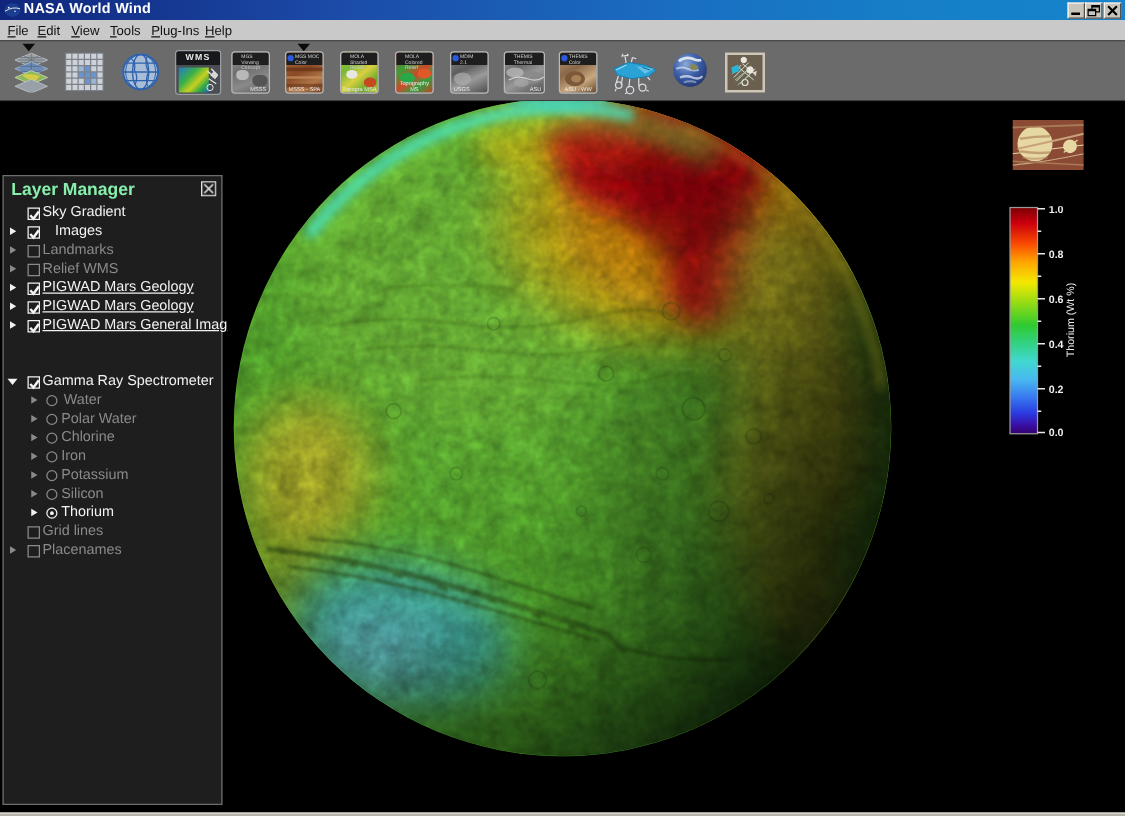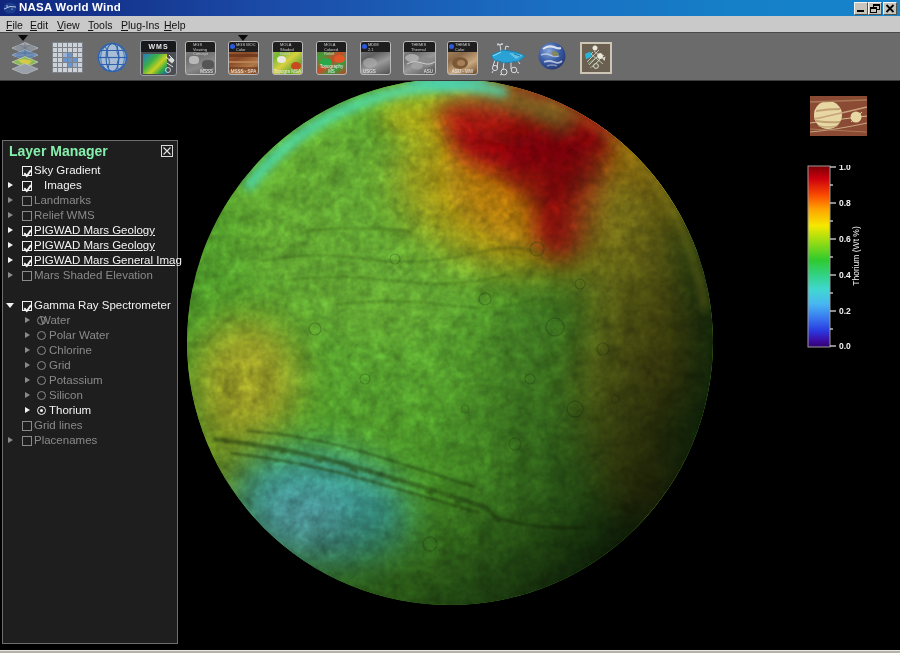--- a/index.html
+++ b/index.html
@@ -415,51 +415,46 @@
             </svg></div>
           <span class="lbl ul" style="left:31px">PIGWAD Mars Geology</span>
         </div>
       <div class="row on" style="top:112px">
           <div class="arr w" style="left:5px"></div>
           <div class="cb w" style="left:19px"><svg width="9" height="9">
               <path d="M1.2 4.2 L3.8 7 L8 1.2" stroke="#f2f2f2" stroke-width="2" fill="none"></path>
             </svg></div>
           <span class="lbl ul" style="left:31px">PIGWAD Mars General Imag</span>
         </div>
-      <div class="row" style="top:127px">
-          <div class="arr" style="left:5px"></div>
-          <div class="cb" style="left:19px"></div>
-          <span class="lbl" style="left:31px">Mars Shaded Elevation</span>
-        </div>
       <div class="row on" style="top:157px">
           <div class="darr" style="left:3px"></div>
           <div class="cb w" style="left:19px"><svg width="9" height="9">
               <path d="M1.2 4.2 L3.8 7 L8 1.2" stroke="#f2f2f2" stroke-width="2" fill="none"></path>
             </svg></div>
           <span class="lbl" style="left:31px">Gamma Ray Spectrometer</span>
         </div>
       <div class="row" style="top:172px">
           <div class="arr" style="left:22px"></div>
           <div class="rd" style="left:34px"></div>
-          <span class="lbl" style="left:37px">Water</span>
+          <span class="lbl" style="left:48px">Water</span>
         </div>
       <div class="row" style="top:187px">
           <div class="arr" style="left:22px"></div>
           <div class="rd" style="left:34px"></div>
           <span class="lbl" style="left:46px">Polar Water</span>
         </div>
       <div class="row" style="top:202px">
           <div class="arr" style="left:22px"></div>
           <div class="rd" style="left:34px"></div>
           <span class="lbl" style="left:46px">Chlorine</span>
         </div>
       <div class="row" style="top:217px">
           <div class="arr" style="left:22px"></div>
           <div class="rd" style="left:34px"></div>
-          <span class="lbl" style="left:46px">Grid</span>
+          <span class="lbl" style="left:46px">Iron</span>
         </div>
       <div class="row" style="top:232px">
           <div class="arr" style="left:22px"></div>
           <div class="rd" style="left:34px"></div>
           <span class="lbl" style="left:46px">Potassium</span>
         </div>
       <div class="row on" style="top:262px">
           <div class="arr w" style="left:22px"></div>
           <div class="rd w sel" style="left:34px"></div>
           <span class="lbl" style="left:46px">Thorium</span>

